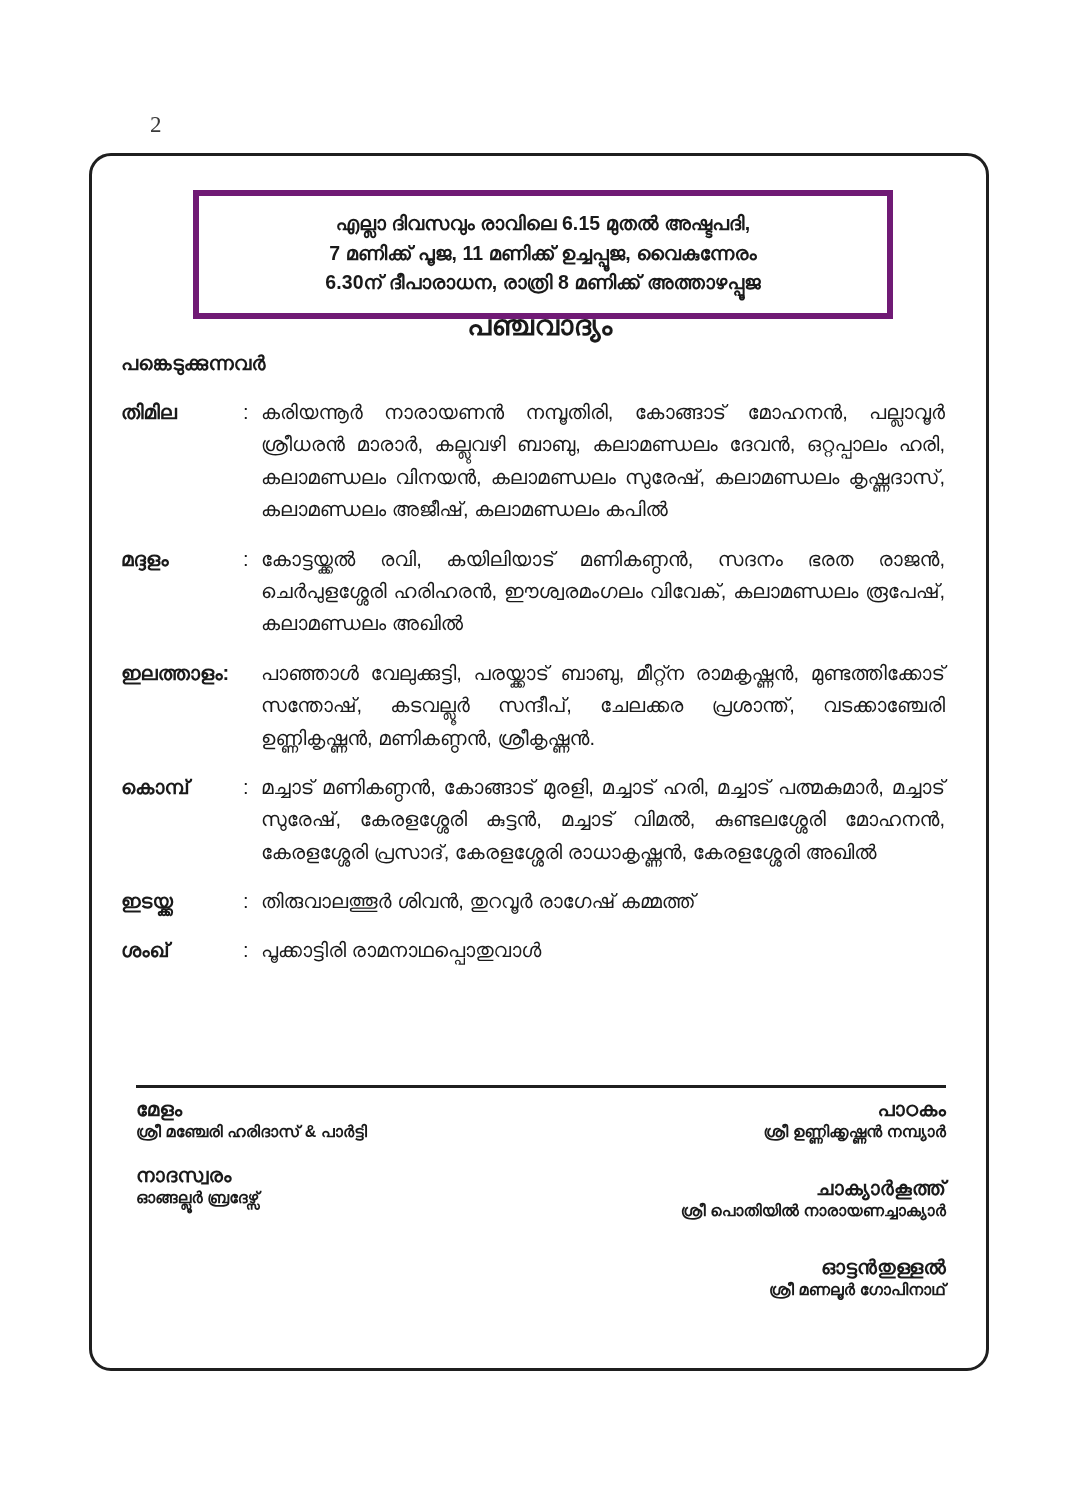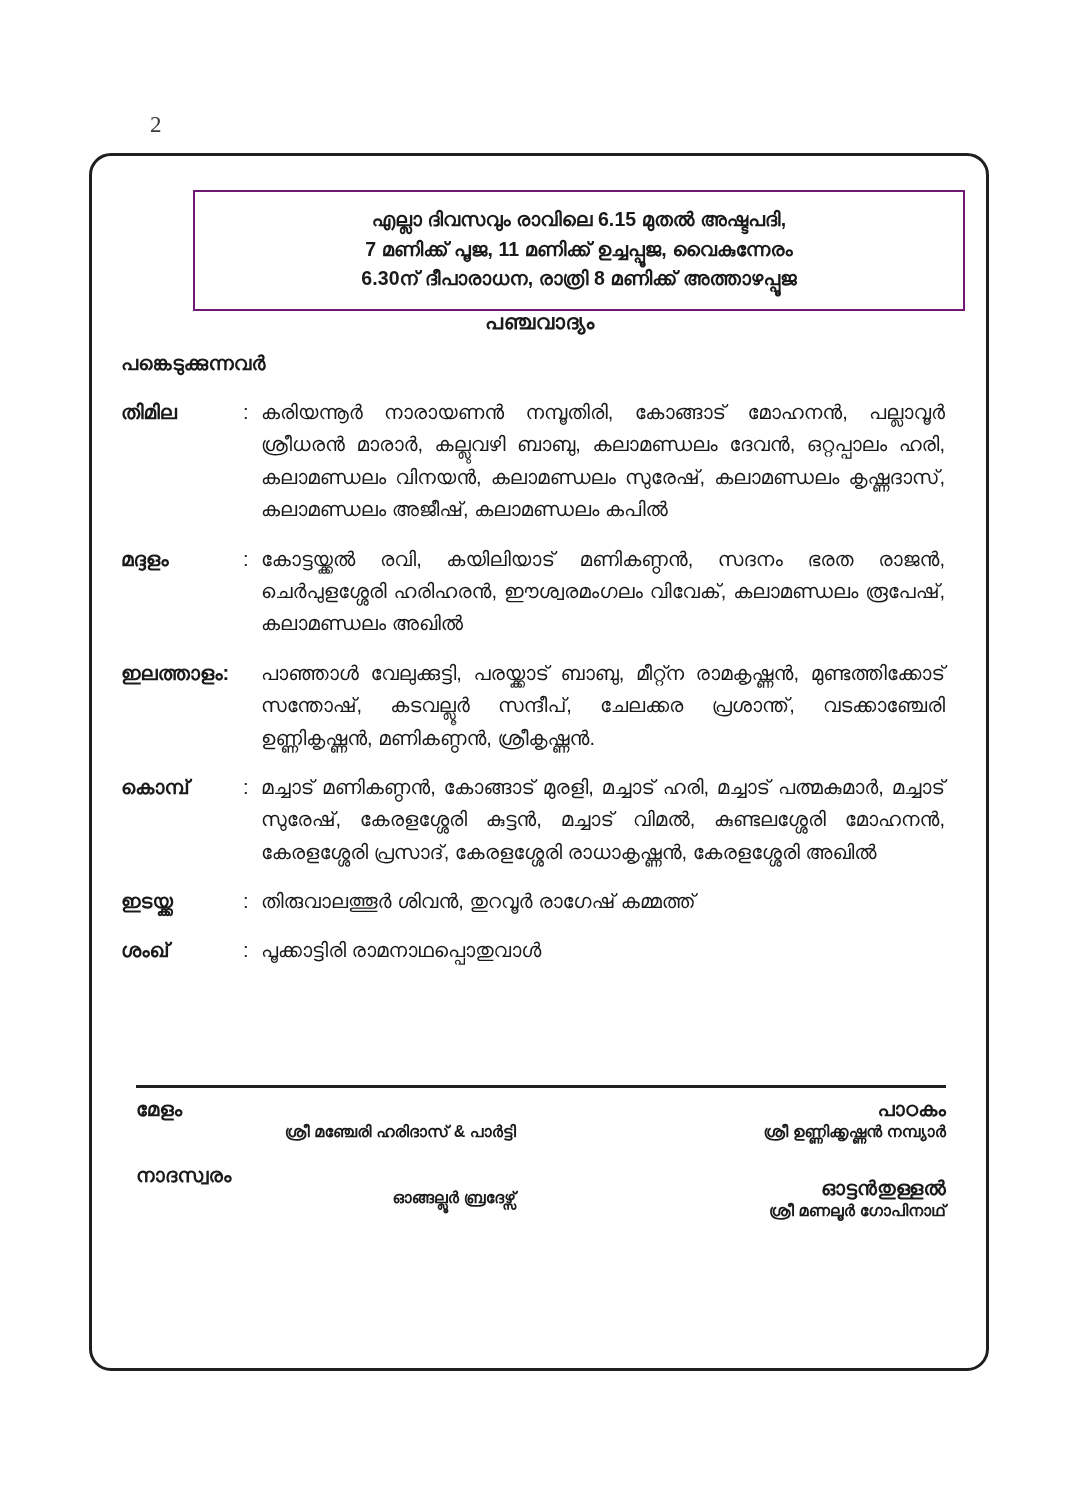--- a/index.html
+++ b/index.html
@@ -37,42 +37,42 @@
     border: 3px solid #1f1f1f;
     border-radius: 22px;
     box-sizing: border-box;
   }
 
   
   .notice-box {
     position: absolute;
     left: 193px;
     top: 190px;
-    width: 772px;
+    width: 700px;
     box-sizing: border-box;
-    border: 2px solid #701a75;
+    border: 6px solid #701a75;
     padding: 13px 10px 15px 10px;
     text-align: center;
   }
   .notice-line {
     font-size: 19.5px;
     font-weight: bold;
     line-height: 1.52;
     letter-spacing: 0.1px;
     white-space: nowrap;
   }
 
   
   .section-title {
     position: absolute;
     left: 0;
     right: 0;
     top: 310px;
     text-align: center;
-    font-size: 21px;
+    font-size: 28px;
     font-weight: bold;
     letter-spacing: 0.6px;
   }
 
   .participants-label {
     position: absolute;
     left: 121px;
     top: 352px;
     font-size: 20px;
     font-weight: bold;
@@ -150,21 +150,20 @@
   .credit-role {
     font-size: 20px;
     font-weight: bold;
     letter-spacing: 0.2px;
     margin-bottom: 2px;
   }
   .credit-name {
     font-size: 16px;
     font-weight: bold;
     letter-spacing: 0.1px;
-    text-align: right;
   }
   .credits-col.right .credit-entry { margin-bottom: 36px; }
   .credits-col.right .credit-entry:first-child { margin-top: 0; }
 </style>
 </head>
 <body>
 
 <div class="page-number">2</div>
 
 <div class="page-frame"></div>
@@ -234,18 +233,22 @@
     <div class="credit-entry">
     </div>
   </div>
 
   <div class="credits-col right">
     <div class="credit-entry">
       <div class="credit-role">പാഠകം</div>
       <div class="credit-name">ശ്രീ ഉണ്ണിക്കൃഷ്ണൻ നമ്പ്യാർ</div>
     </div>
     <div class="credit-entry">
+      <div class="credit-role">ചാക്യാർകൂത്ത്</div>
+      <div class="credit-name">ശ്രീ പൊതിയിൽ നാരായണച്ചാക്യാർ</div>
+    </div>
+    <div class="credit-entry">
       <div class="credit-role">ഓട്ടൻതുള്ളൽ</div>
       <div class="credit-name">ശ്രീ മണലൂർ ഗോപിനാഥ്</div>
     </div>
   </div>
 
 </div>
 
 </body></html>

